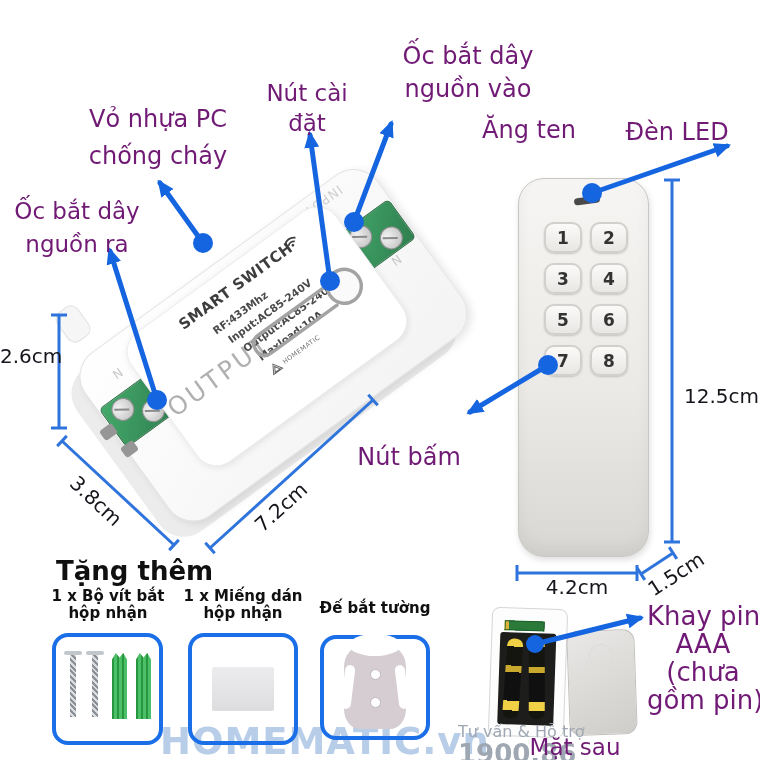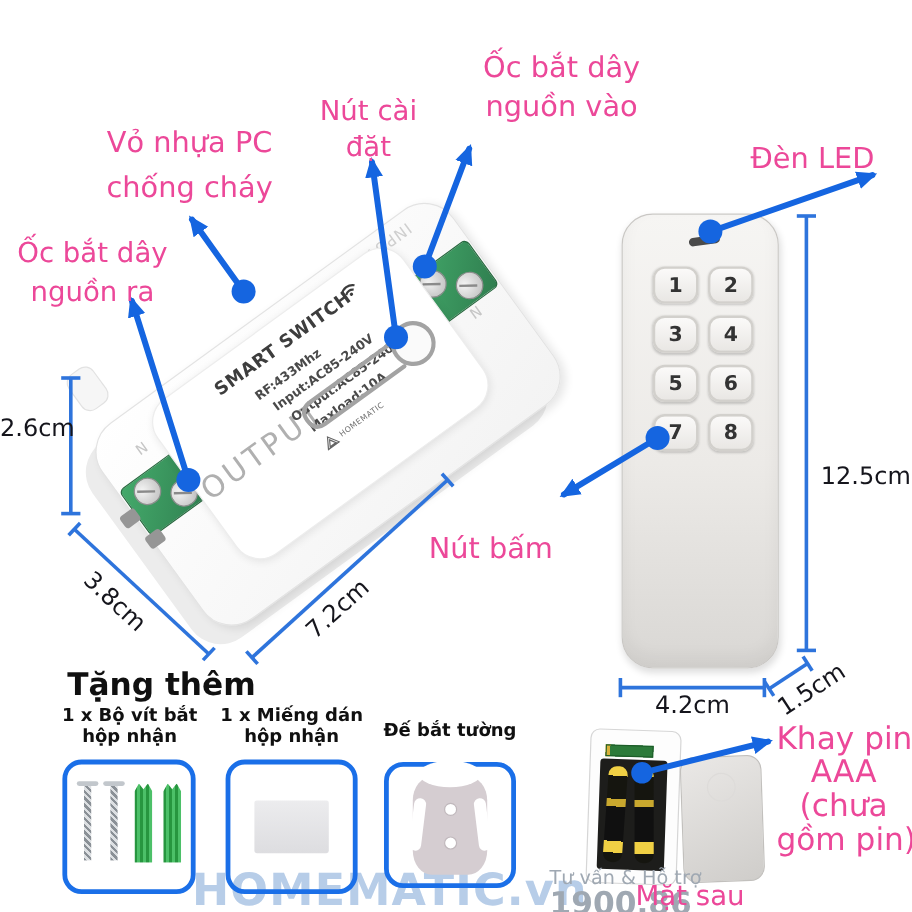--- a/index.html
+++ b/index.html
@@ -1,21 +1,21 @@
 <!DOCTYPE html>
 <html><head>
 <meta charset="utf-8">
 <style>
   html,body{margin:0;padding:0;}
   body{width:760px;height:760px;overflow:hidden;background:#fff;
        font-family:"DejaVu Sans","Liberation Sans",sans-serif;}
   .canvas{position:relative;width:760px;height:760px;background:#fff;overflow:hidden;}
 
   
-  .lbl{position:absolute;color:#ec4899;text-align:center;white-space:nowrap;z-index:60;}
+  .lbl{position:absolute;color:#701a75;text-align:center;white-space:nowrap;z-index:60;}
   .lbl-shell{left:68px;top:101px;width:180px;font-size:24px;line-height:37px;}
   .lbl-setup{left:257px;top:78px;width:100px;font-size:23px;line-height:30px;}
   .lbl-screw-in{left:398px;top:40px;width:140px;font-size:24px;line-height:33px;}
   .lbl-screw-out{left:7px;top:195px;width:140px;font-size:23px;line-height:33px;}
   .lbl-antenna{left:479px;top:116px;width:100px;font-size:24px;}
   .lbl-led{left:622px;top:118px;width:110px;font-size:24px;}
   .lbl-press{left:354px;top:443px;width:110px;font-size:24px;}
   .lbl-battery{left:647px;top:602px;width:112px;font-size:26px;line-height:28px;}
   .lbl-backside{left:527px;top:734px;width:96px;font-size:23px;z-index:65;}
 
@@ -314,20 +314,21 @@
     <div>đặt</div>
   </div>
   <div class="lbl lbl-screw-in">
     <div>Ốc bắt dây</div>
     <div>nguồn vào</div>
   </div>
   <div class="lbl lbl-screw-out">
     <div>Ốc bắt dây</div>
     <div>nguồn ra</div>
   </div>
+  <div class="lbl lbl-antenna">Ăng ten</div>
   <div class="lbl lbl-led">Đèn LED</div>
   <div class="lbl lbl-press">Nút bấm</div>
   <div class="lbl lbl-battery">
     <div>Khay pin</div>
     <div>AAA</div>
     <div>(chưa</div>
     <div>gồm pin)</div>
   </div>
   <div class="lbl lbl-backside">Mặt sau</div>
 

